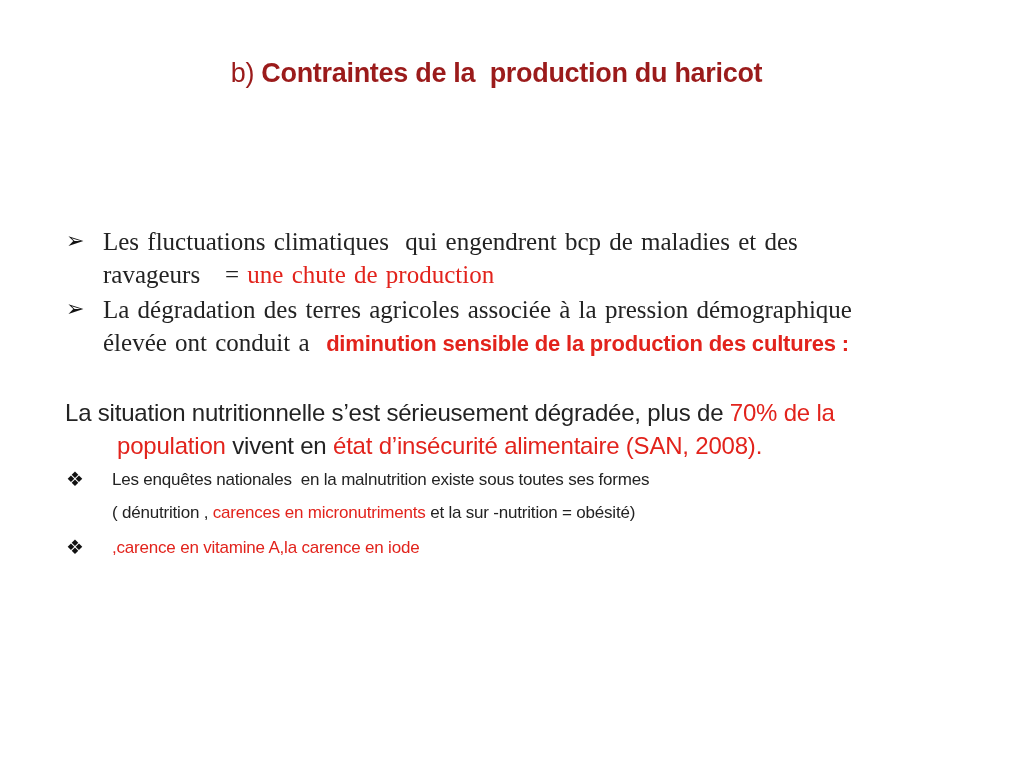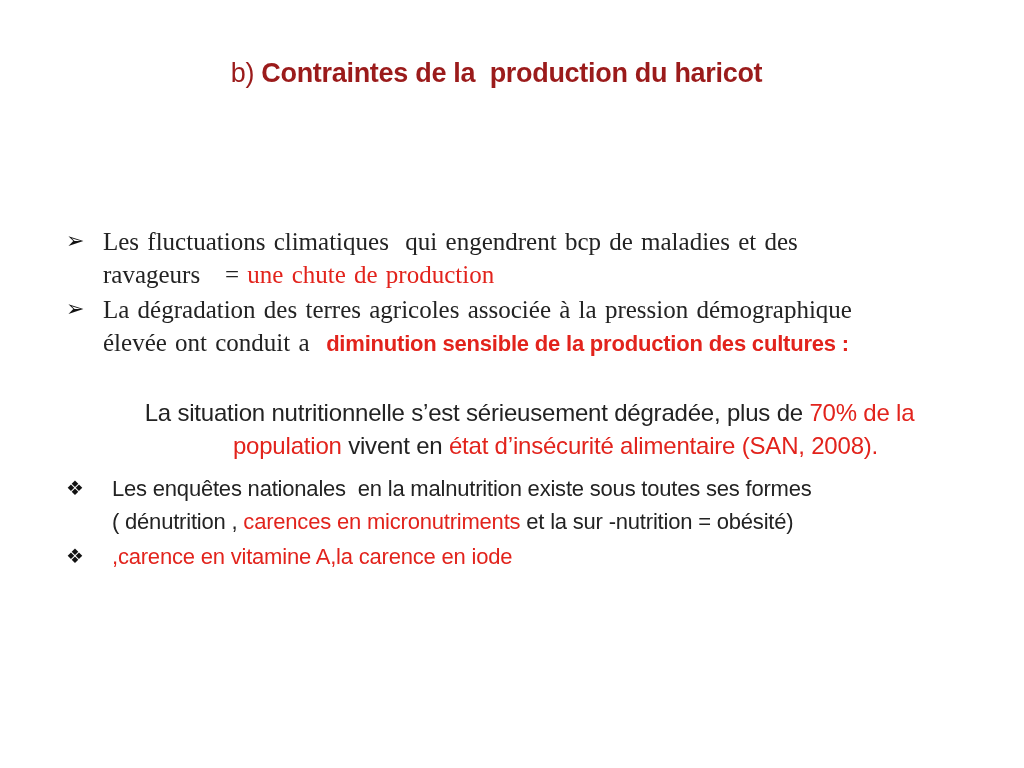--- a/index.html
+++ b/index.html
@@ -59,28 +59,28 @@
   .blk-para .lines{
     padding-left:65px;padding-right:30px;
     font-size:24px;line-height:33px;
     letter-spacing:-0.2px;
     color:var(--text-black);
   }
   .blk-para .line + .line{padding-left:52px;}
   
   .blk-sans .lines{
     padding-left:112px;padding-right:20px;
-    font-size:22px;line-height:33px;
+    font-size:17px;line-height:33px;
     letter-spacing:-0.2px;
     color:var(--text-black);
   }
   
   .content > .block:nth-child(1){margin-bottom:2px;}
   .content > .block:nth-child(2){margin-bottom:36px;}
-  .content > .block:nth-child(3){margin-bottom:10px;text-align:center;}
+  .content > .block:nth-child(3){margin-bottom:1px;}
   .content > .block:nth-child(4){margin-bottom:2px;}
   
   .c-black{color:var(--text-black);}
   .c-red{color:var(--body-red);}
   .f-sans-bold{
     font-family:"Liberation Sans",sans-serif;
     font-weight:700;
     font-size:22px;
     letter-spacing:-0.2px;
     word-spacing:0;

